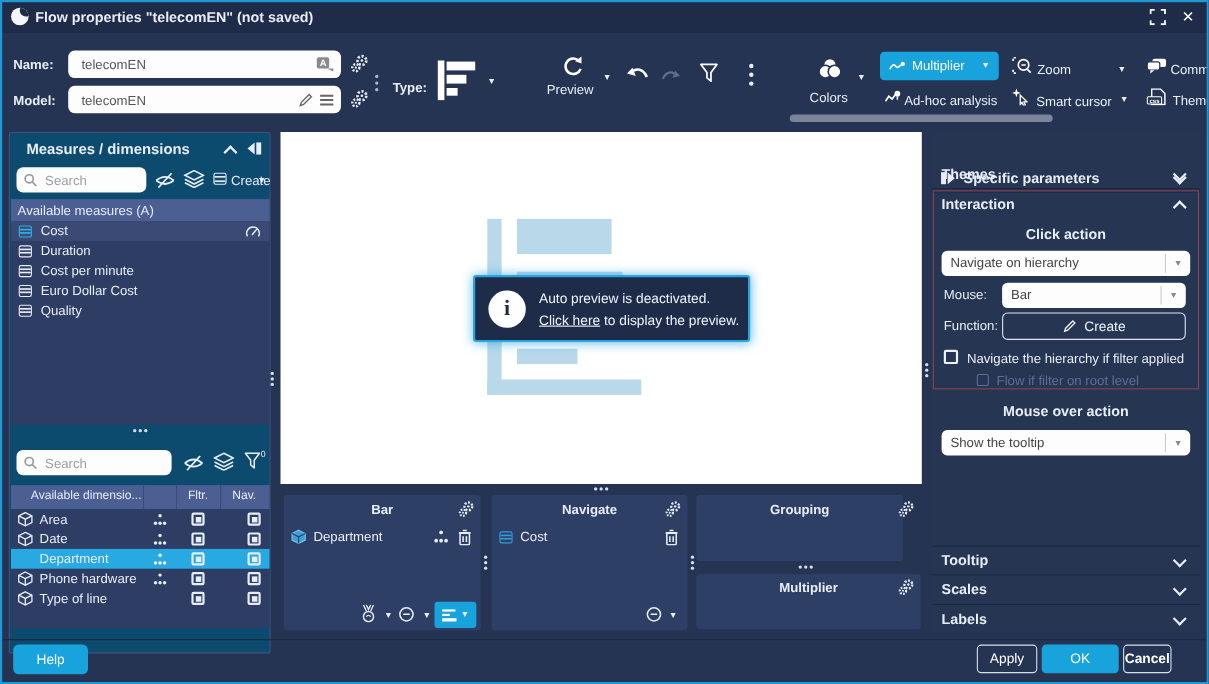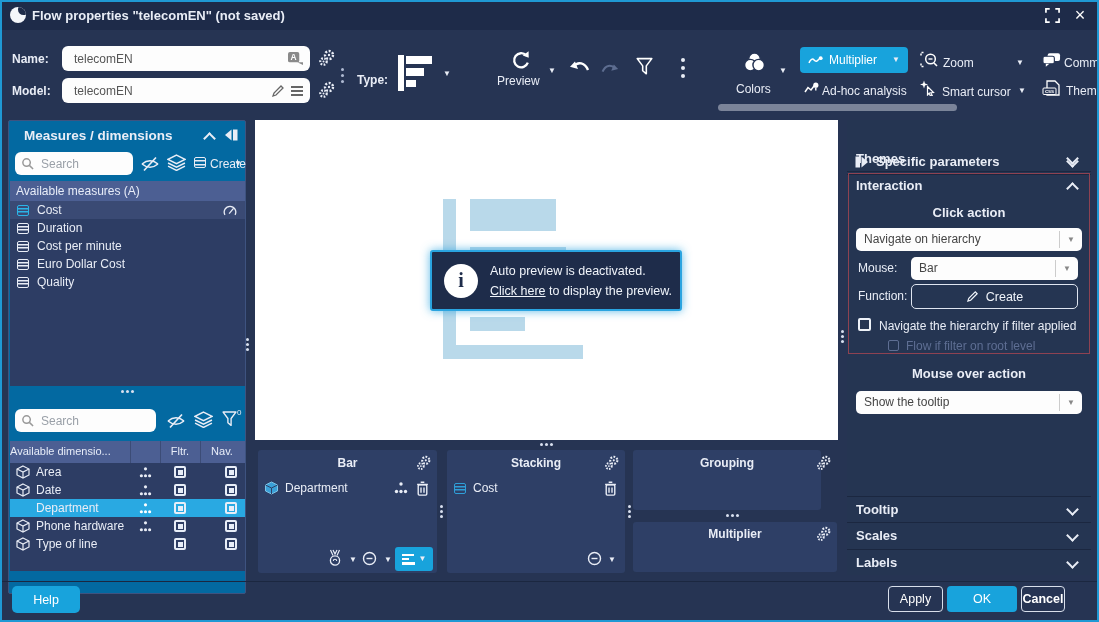--- a/index.html
+++ b/index.html
@@ -33,21 +33,21 @@
   
   .dd{background:#fdfdfd;border-radius:5px;display:flex;align-items:stretch;height:23px;font-size:12px;color:#444;box-sizing:border-box;gap:27px;}
   .dd-text{flex:1;padding:4px 8px 0 8px;white-space:nowrap;overflow:hidden;}
   .dd-arrow{width:22px;border-left:1px solid #ccc;color:#888;font-size:8px;display:flex;align-items:center;justify-content:center;margin:3px 0;}
 
   
   .chev{display:inline-block;width:7px;height:7px;border-right:2px solid #e9edf6;border-bottom:2px solid #e9edf6;transform:rotate(45deg);}
   .chev.up{transform:rotate(-135deg);}
 
   
-  .lpanel{position:absolute;left:8px;top:120px;width:238px;height:474px;background:#0369a1;border:1px solid #3e5380;border-radius:2px;box-sizing:border-box;}
+  .lpanel{position:absolute;left:8px;top:120px;width:238px;height:474px;background:#0c4a6e;border:1px solid #3e5380;border-radius:2px;box-sizing:border-box;}
   .sinput{position:absolute;height:23px;background:#fdfdfd;border-radius:6px;display:flex;align-items:center;padding:0 6px;box-sizing:border-box;gap:5px;}
   .sinput input{flex:1;border:none;outline:none;background:transparent;font-family:"Liberation Sans",sans-serif;font-size:12px;color:#555;min-width:0;}
   .sinput input::placeholder{color:#9aa0a8;}
   .sechead{position:absolute;left:1px;width:235px;height:20px;background:#4c5f93;color:#e7ecf8;font-size:12px;display:flex;align-items:center;padding-left:6px;box-sizing:border-box;text-align:center;}
   .list{position:absolute;left:1px;width:235px;background:#2d3d64;}
   .mrow{height:18px;display:grid;grid-template-columns:20px 1fr 22px;align-items:center;padding-left:7px;}
   .mrow.sel{background:#3a4a74;}
   .drow{height:18px;display:grid;grid-template-columns:20px 94px 30px 40px 1fr;align-items:center;padding-left:6px;}
   .drow.sel{background:#29a9e2;}
   .ic-table{display:inline-block;width:12px;height:11px;border:1.5px solid var(--c,#e9edf6);border-radius:2px;box-sizing:border-box;
@@ -364,21 +364,21 @@
         </svg>
     </span>
     <span class="abs" style="left:213px;top:290px;">
       <svg width="15" height="16" viewBox="0 0 14 15">
           <path d="M1 1 H13 L8.5 7 V13.5 L5.5 11 V7 Z" fill="none" stroke="#e9edf6" stroke-width="1.3" stroke-linejoin="round"></path>
         </svg>
     </span>
     <span class="abs" style="left:228px;top:287px;font-size:8px;">0</span>
 
     <div class="hdrgrid" style="top:320px;">
-      <span class="abs nowrap" style="left:0;top:4px;">Available dimensio...</span>
+      <span class="abs nowrap" style="left:18px;top:4px;">Available dimensio...</span>
       <span class="vline" style="left:120px;"></span>
       <span class="vline" style="left:150px;"></span>
       <span class="vline" style="left:190px;"></span>
       <span class="abs" style="left:150px;top:4px;width:40px;text-align:center;">Fltr.</span>
       <span class="abs" style="left:190px;top:4px;width:44px;text-align:center;">Nav.</span>
     </div>
 
     <div class="list" style="top:342px;height:108px;">
       <div class="drow">
         <span>
@@ -539,21 +539,21 @@
           <i style="top:4px;width:7px;"></i>
           <i style="top:8.5px;width:13px;"></i>
       </span>
       <span class="arr">▼</span>
     </div>
   </div>
 
   <span class="abs dots-v" style="left:440px;top:505px;"></span>
 
   <div class="well" style="left:447px;top:450px;width:178px;height:123px;">
-    <span class="well-title">Stacking</span>
+    <span class="well-title">Navigate</span>
     <span class="well-cogs" style="left:157px;">
       <svg width="16" height="16" viewBox="0 0 18 18">
           <circle cx="11" cy="6" r="4" fill="none" stroke="#e9edf6" stroke-width="2.4" stroke-dasharray="2 1.6"></circle>
           <circle cx="11" cy="6" r="1.2" fill="#e9edf6"></circle>
           <circle cx="5.5" cy="12.5" r="3.2" fill="none" stroke="#e9edf6" stroke-width="2.2" stroke-dasharray="1.7 1.4"></circle>
           <circle cx="5.5" cy="12.5" r="1" fill="#e9edf6"></circle>
         </svg>
     </span>
     <div class="well-item">
       <span class="ic-table blue" style="margin-left:7px;"></span>

